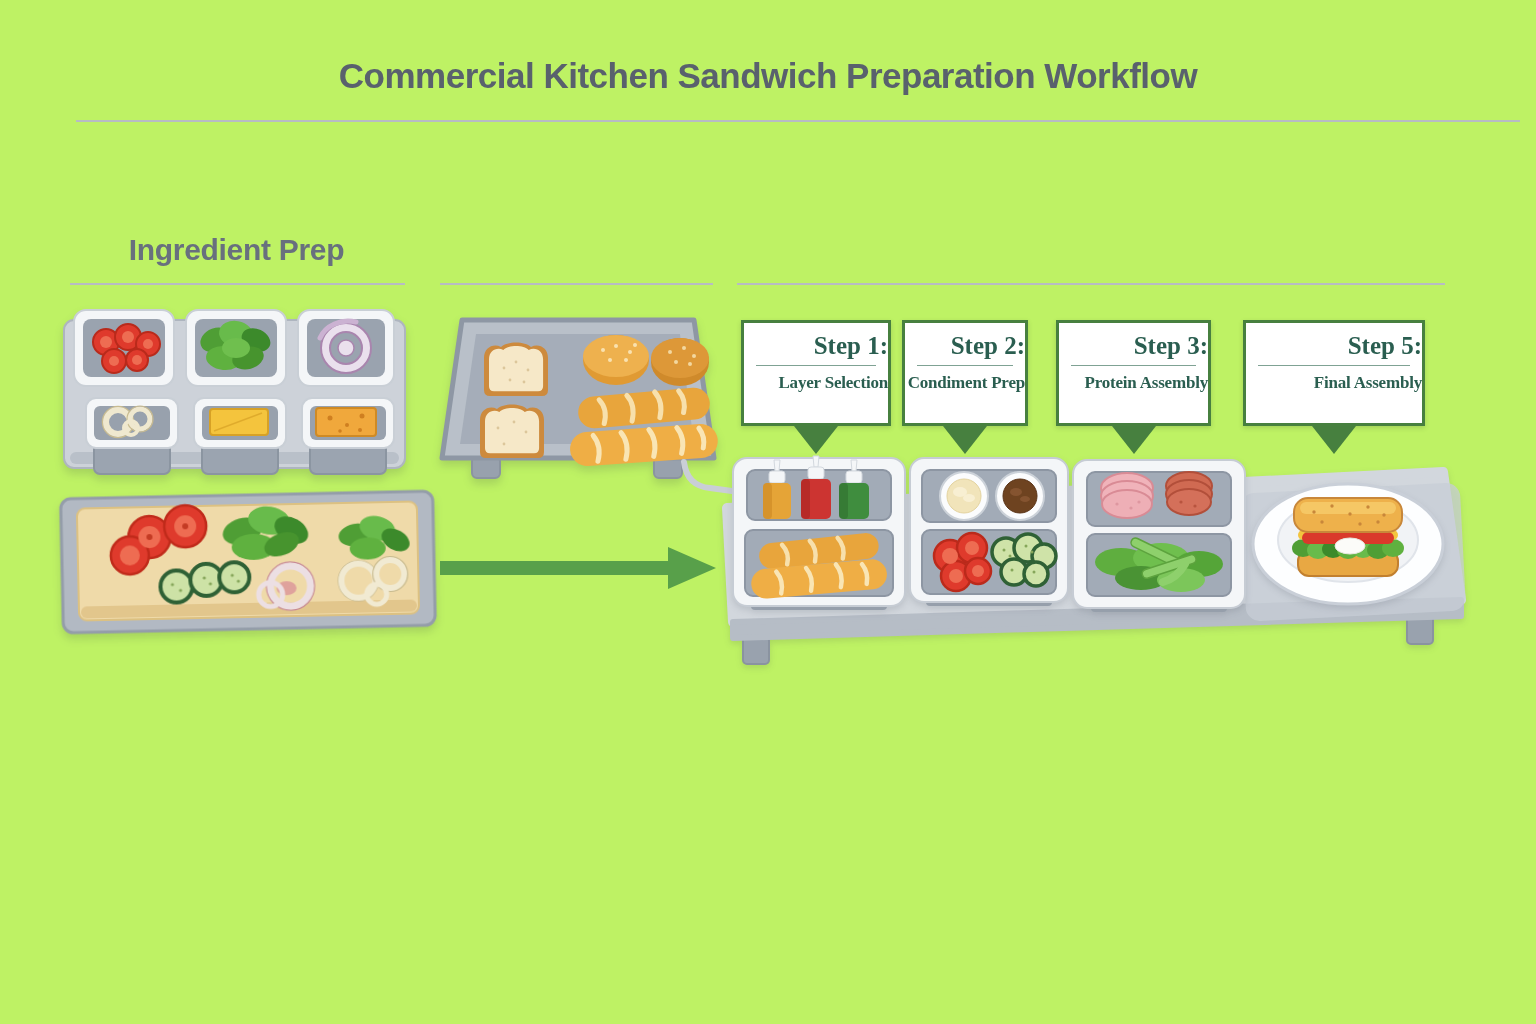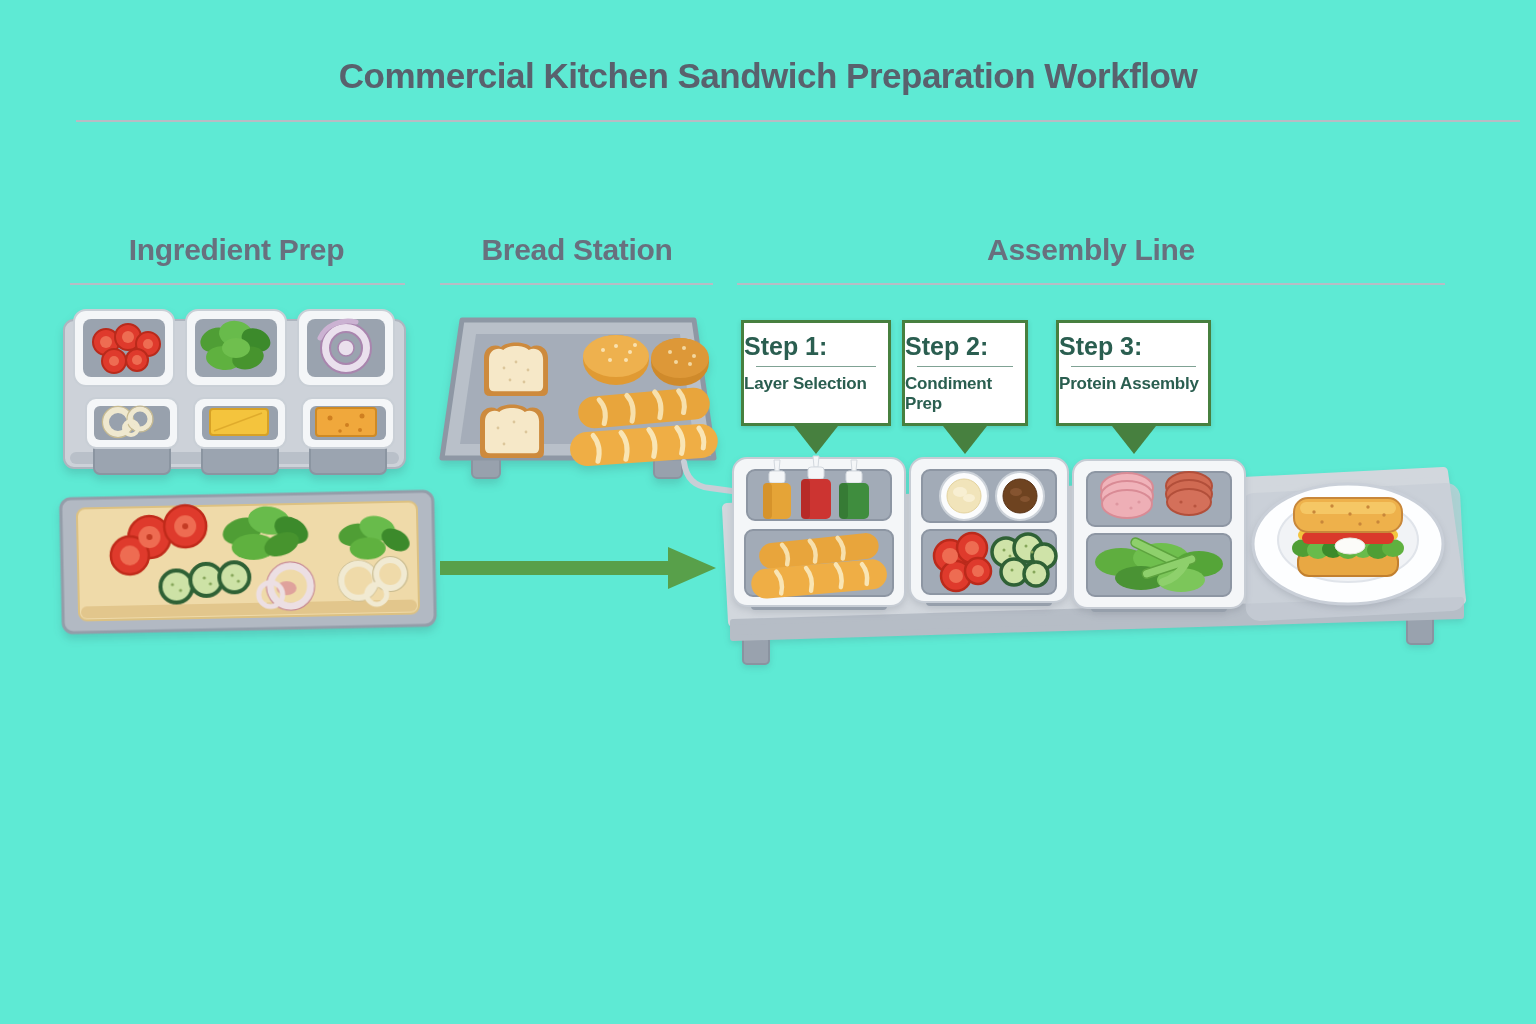--- a/index.html
+++ b/index.html
@@ -1,25 +1,25 @@
 <!DOCTYPE html>
 <html><head>
 <meta charset="utf-8">
 <style>
   html,body{margin:0;padding:0;background:#edeef1;}
-  .canvas{position:relative;width:1536px;height:1024px;background:#5eead4;
+  .canvas{position:relative;width:1536px;height:1024px;background:#bef264;
           font-family:"Liberation Sans",sans-serif;overflow:hidden;}
   .title{position:absolute;top:56px;left:0;width:100%;margin:0;text-align:center;
          font-size:35px;font-weight:700;color:#59616d;letter-spacing:-0.5px;}
   .rule{position:absolute;background:#b7bcc4;height:2px;}
   .section-label{position:absolute;top:233px;font-size:30px;font-weight:600;
                  color:#68707e;text-align:center;letter-spacing:-0.3px;}
   .step{position:absolute;top:320px;height:106px;background:#ffffff;border:3px solid #47803f;
-        box-sizing:border-box;text-align:left;color:#2a5e50;
-        box-shadow:0 2px 5px rgba(40,60,45,.18);}
+        box-sizing:border-box;text-align:right;color:#2a5e50;
+        box-shadow:0 2px 5px rgba(40,60,45,.18);font-family:Liberation Serif, serif;}
   .step-num{font-size:25px;font-weight:700;margin-top:9px;}
   .step-rule{height:1px;background:#7fa294;margin:5px 12px 7px;}
   .step-label{font-size:17px;font-weight:700;letter-spacing:-0.2px;}
   .step-pointer{position:absolute;left:50%;top:103px;transform:translateX(-50%);
         width:0;height:0;border-left:22px solid transparent;border-right:22px solid transparent;
         border-top:28px solid #47803f;}
   svg.ill{position:absolute;}
   .shadowed{filter:drop-shadow(0 5px 4px rgba(40,50,65,.16));}
   .soft{filter:drop-shadow(0 3px 3px rgba(40,50,65,.13));}
 </style>
@@ -27,24 +27,22 @@
 <body>
 
 <div class="canvas">
 
   <h1 class="title">Commercial Kitchen Sandwich Preparation Workflow</h1>
   <div class="rule" style="top:120px;left:76px;width:1444px;height:1.5px;"></div>
 
   <div class="section-label" style="left:68px;width:337px;text-align:center;">Ingredient Prep</div>
   <div class="rule" style="top:283px;left:70px;width:335px;"></div>
 
-  <div class="section-label" style="left:440px;width:274px;">Bread Station</div>
   <div class="rule" style="top:283px;left:440px;width:273px;"></div>
 
-  <div class="section-label" style="left:737px;width:708px;">Assembly Line</div>
   <div class="rule" style="top:283px;left:737px;width:708px;"></div>
 
   <svg class="ill shadowed" style="left:62px;top:306px;" width="345" height="172" viewBox="0 0 345 172">
     <rect x="2" y="14" width="341" height="148" rx="10" fill="#cdd2d9" stroke="#aeb5bf" stroke-width="2"></rect>
     <rect x="8" y="146" width="329" height="12" rx="6" fill="#b9c0c9"></rect>
 
     <g transform="translate(12,4)">
       <rect width="100" height="76" rx="12" fill="#f4f6f8" stroke="#c9cfd6" stroke-width="2"></rect>
       <rect x="9" y="9" width="82" height="58" rx="8" fill="#9aa3af"></rect>
       <g>
@@ -391,14 +389,20 @@
     <div class="step-rule"></div>
     <div class="step-label">Condiment Prep</div>
     <div class="step-pointer"></div>
   </div>
   <div class="step" style="left:1056px;width:155px;">
     <div class="step-num">Step 3:</div>
     <div class="step-rule"></div>
     <div class="step-label">Protein Assembly</div>
     <div class="step-pointer"></div>
   </div>
+  <div class="step" style="left:1243px;width:182px;">
+    <div class="step-num">Step 5:</div>
+    <div class="step-rule"></div>
+    <div class="step-label">Final Assembly</div>
+    <div class="step-pointer"></div>
+  </div>
 
 </div>
 
 </body></html>

